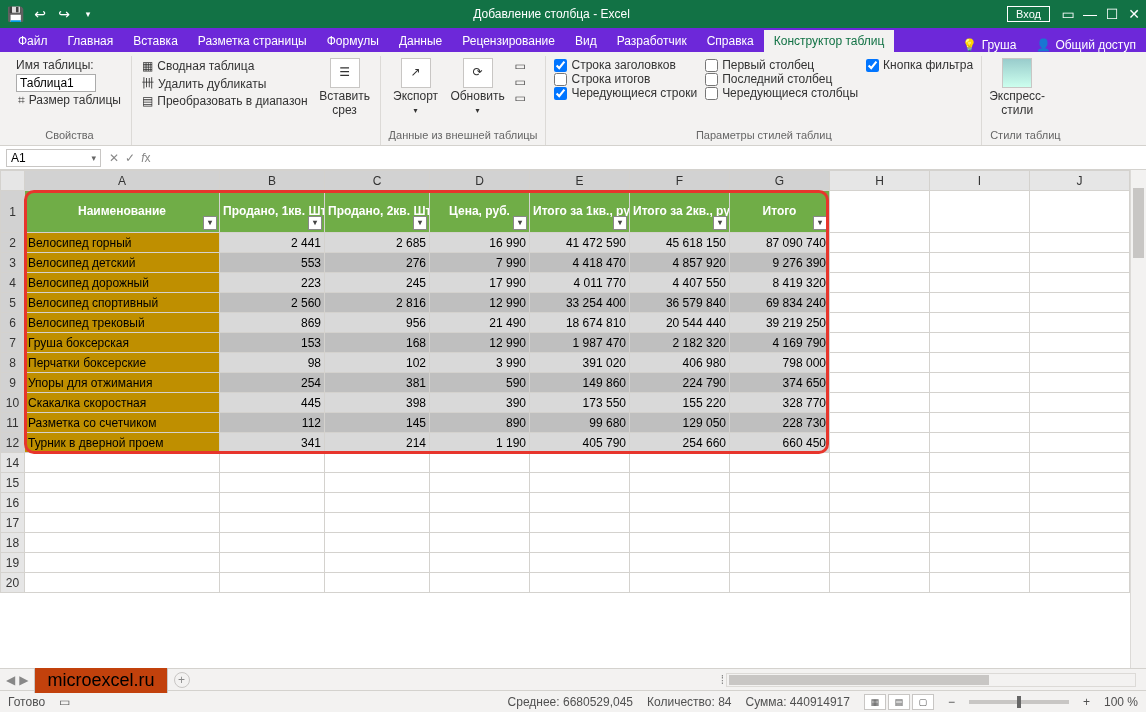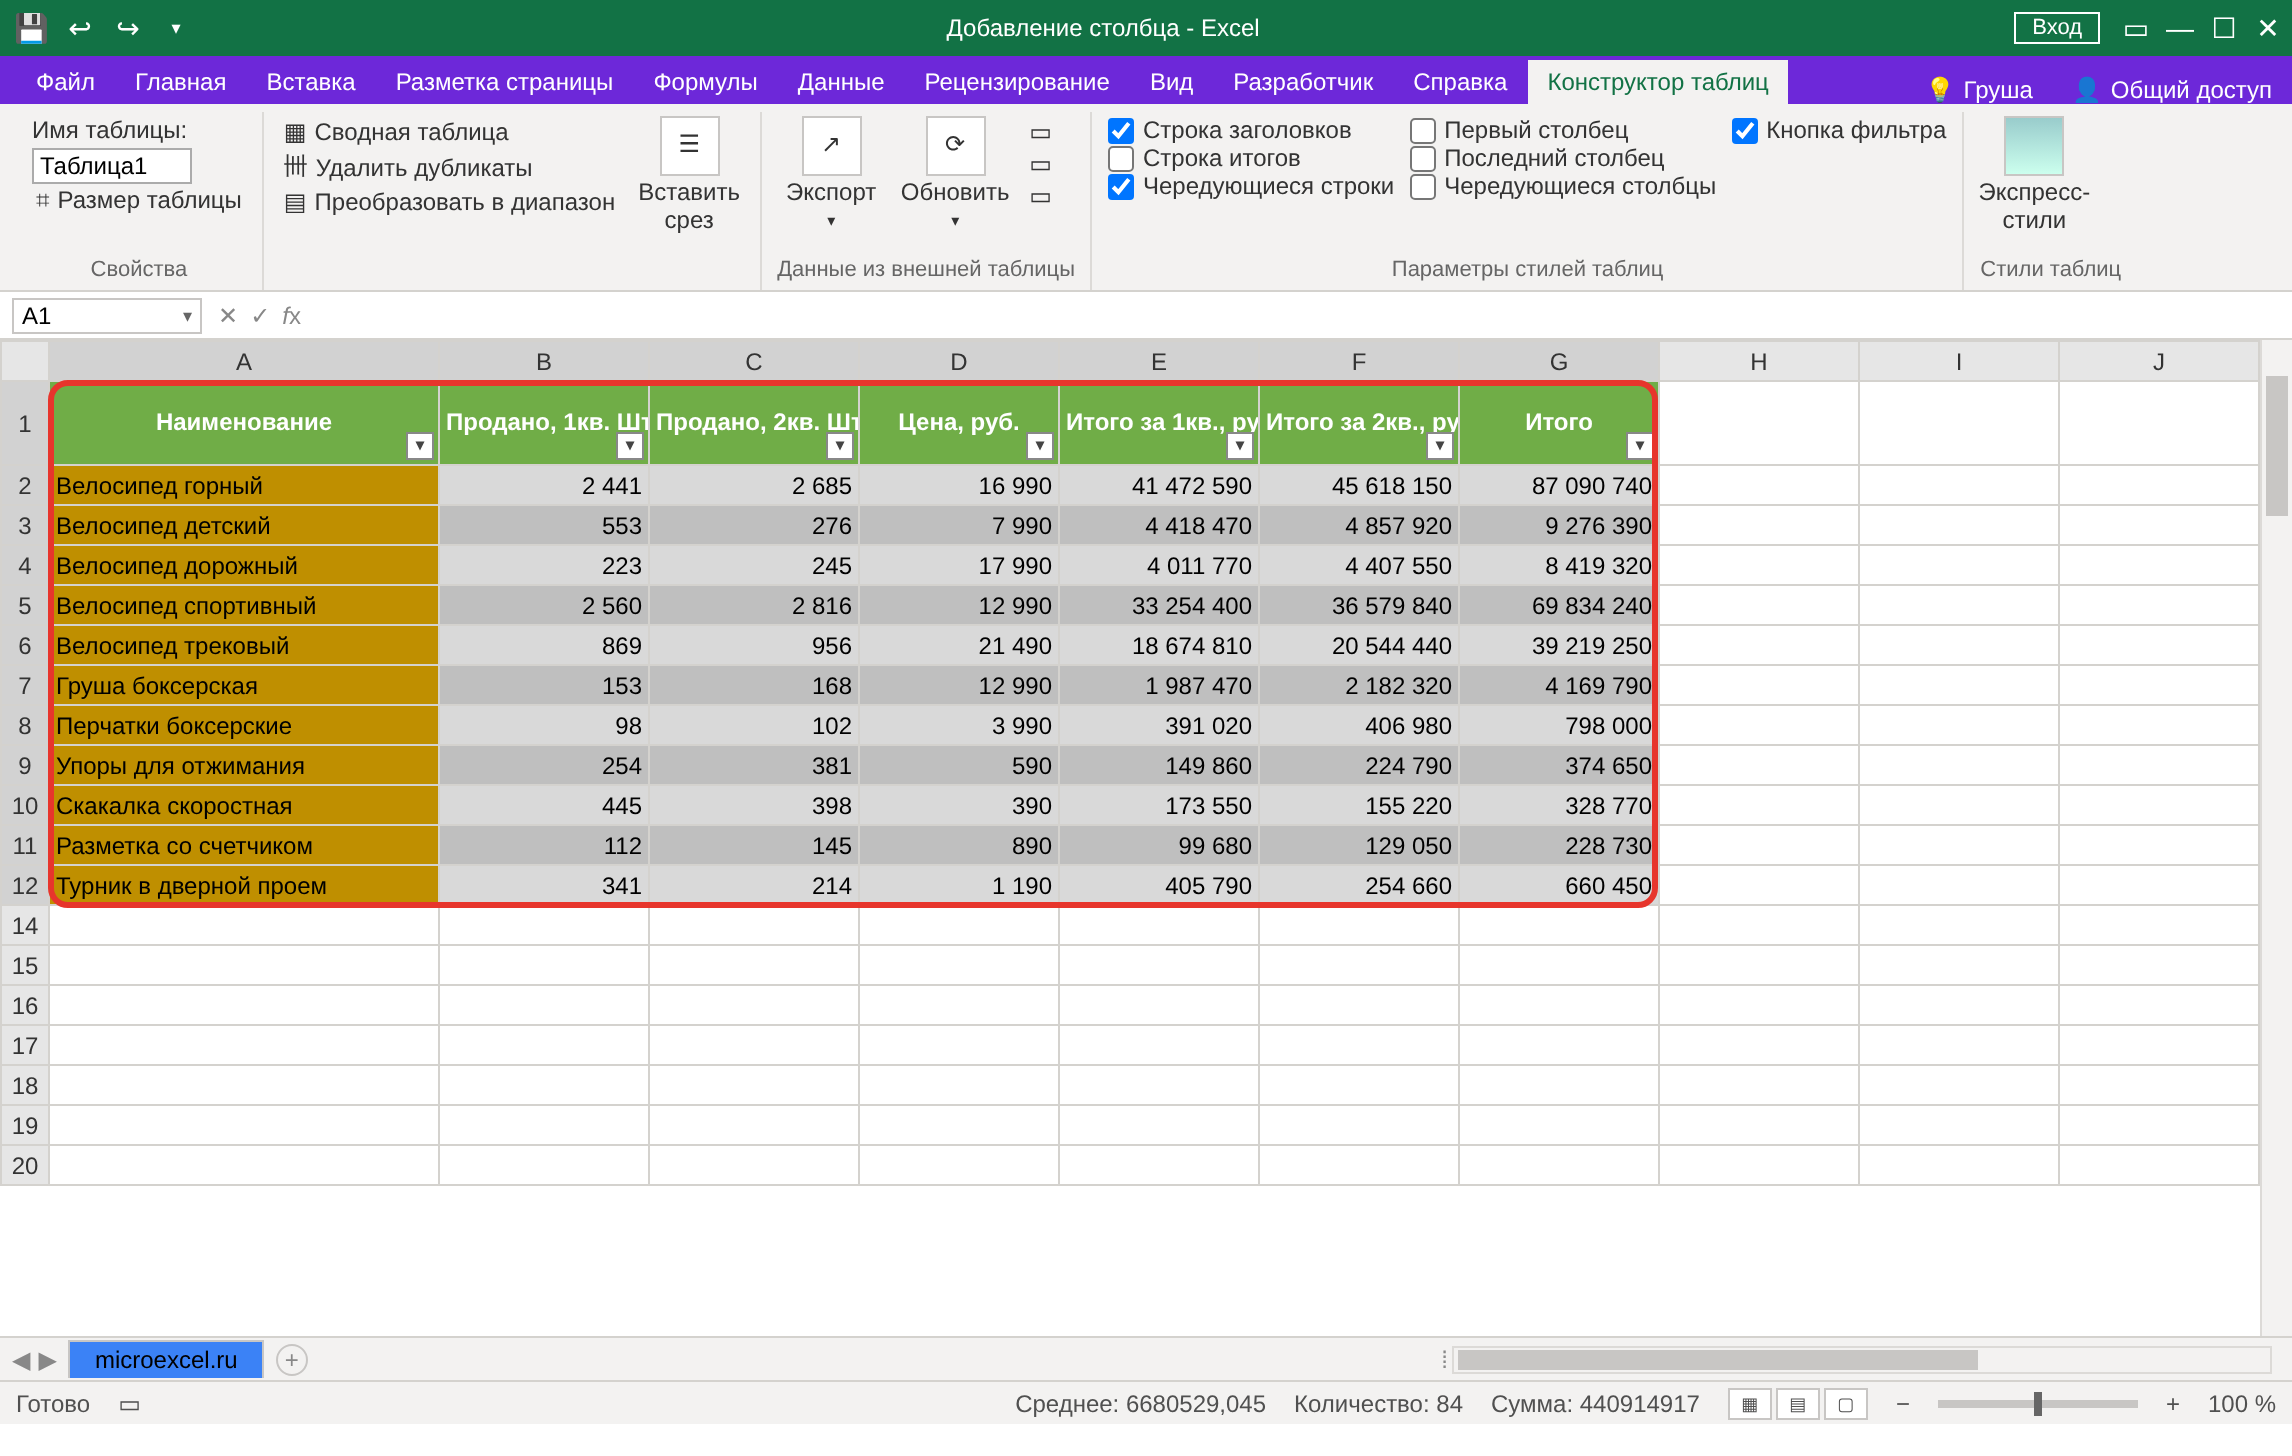--- a/index.html
+++ b/index.html
@@ -44,21 +44,21 @@
 table.grid th.sel{background:#d2d2d2}
 .sel-all{width:24px;height:20px;background:#e6e6e6;border:1px solid #d4d2ce}
 .data-header td{background:#70AD47;color:#fff;text-align:center;font-weight:bold;position:relative;height:42px!important;line-height:1.2;white-space:normal;vertical-align:middle}
 .data-header td .filter-btn{position:absolute;right:2px;bottom:2px;width:14px;height:14px;background:#fff;border:1px solid #888;font-size:8px;color:#444;display:flex;align-items:center;justify-content:center}
 .data-row td{text-align:right}
 .data-row td.name{background:#bf8f00;color:#000;text-align:left}
 .data-row.odd td.num{background:#d9d9d9}
 .data-row.even td.num{background:#bfbfbf}
 .red-box{position:absolute;border:3px solid #e7352c;border-radius:10px;pointer-events:none;left:24px;top:20px;width:805px;height:264px}
 .sheet-tabs{height:22px;background:#f3f2f1;border-top:1px solid #d4d2ce;display:flex;align-items:center;padding:0 6px;gap:6px}
-.sheet-tab{background:#3b82f6;border:1px solid #c8c6c4;border-bottom:none;padding:2px 12px;font-size:12px}
+.sheet-tab{background:#c2410c;border:1px solid #c8c6c4;border-bottom:none;padding:2px 12px;font-size:18px}
 .sheet-nav{display:flex;gap:4px;color:#888;font-size:10px}
 .sheet-add{width:16px;height:16px;border:1px solid #c8c6c4;border-radius:50%;display:flex;align-items:center;justify-content:center;color:#888}
 .sheet-scroll-h{flex:1;display:flex;align-items:center;justify-content:flex-end;gap:2px;padding-right:4px}
 .hscroll{width:410px;height:14px;background:#f3f2f1;border:1px solid #dcdad7;position:relative}
 .hscroll .thumb{position:absolute;left:2px;top:1px;bottom:1px;width:260px;background:#c8c6c4}
 .status{height:22px;background:#f3f2f1;border-top:1px solid #d4d2ce;display:flex;align-items:center;padding:0 8px;font-size:11px;color:#505050;gap:14px}
 .status .spacer{flex:1}
 .status .view-btns{display:flex;gap:2px}
 .status .view-btns span{width:22px;height:16px;border:1px solid #c8c6c4;background:#fff;display:flex;align-items:center;justify-content:center;font-size:9px}
 .zoom-slider{width:100px;height:4px;background:#c8c6c4;position:relative}

